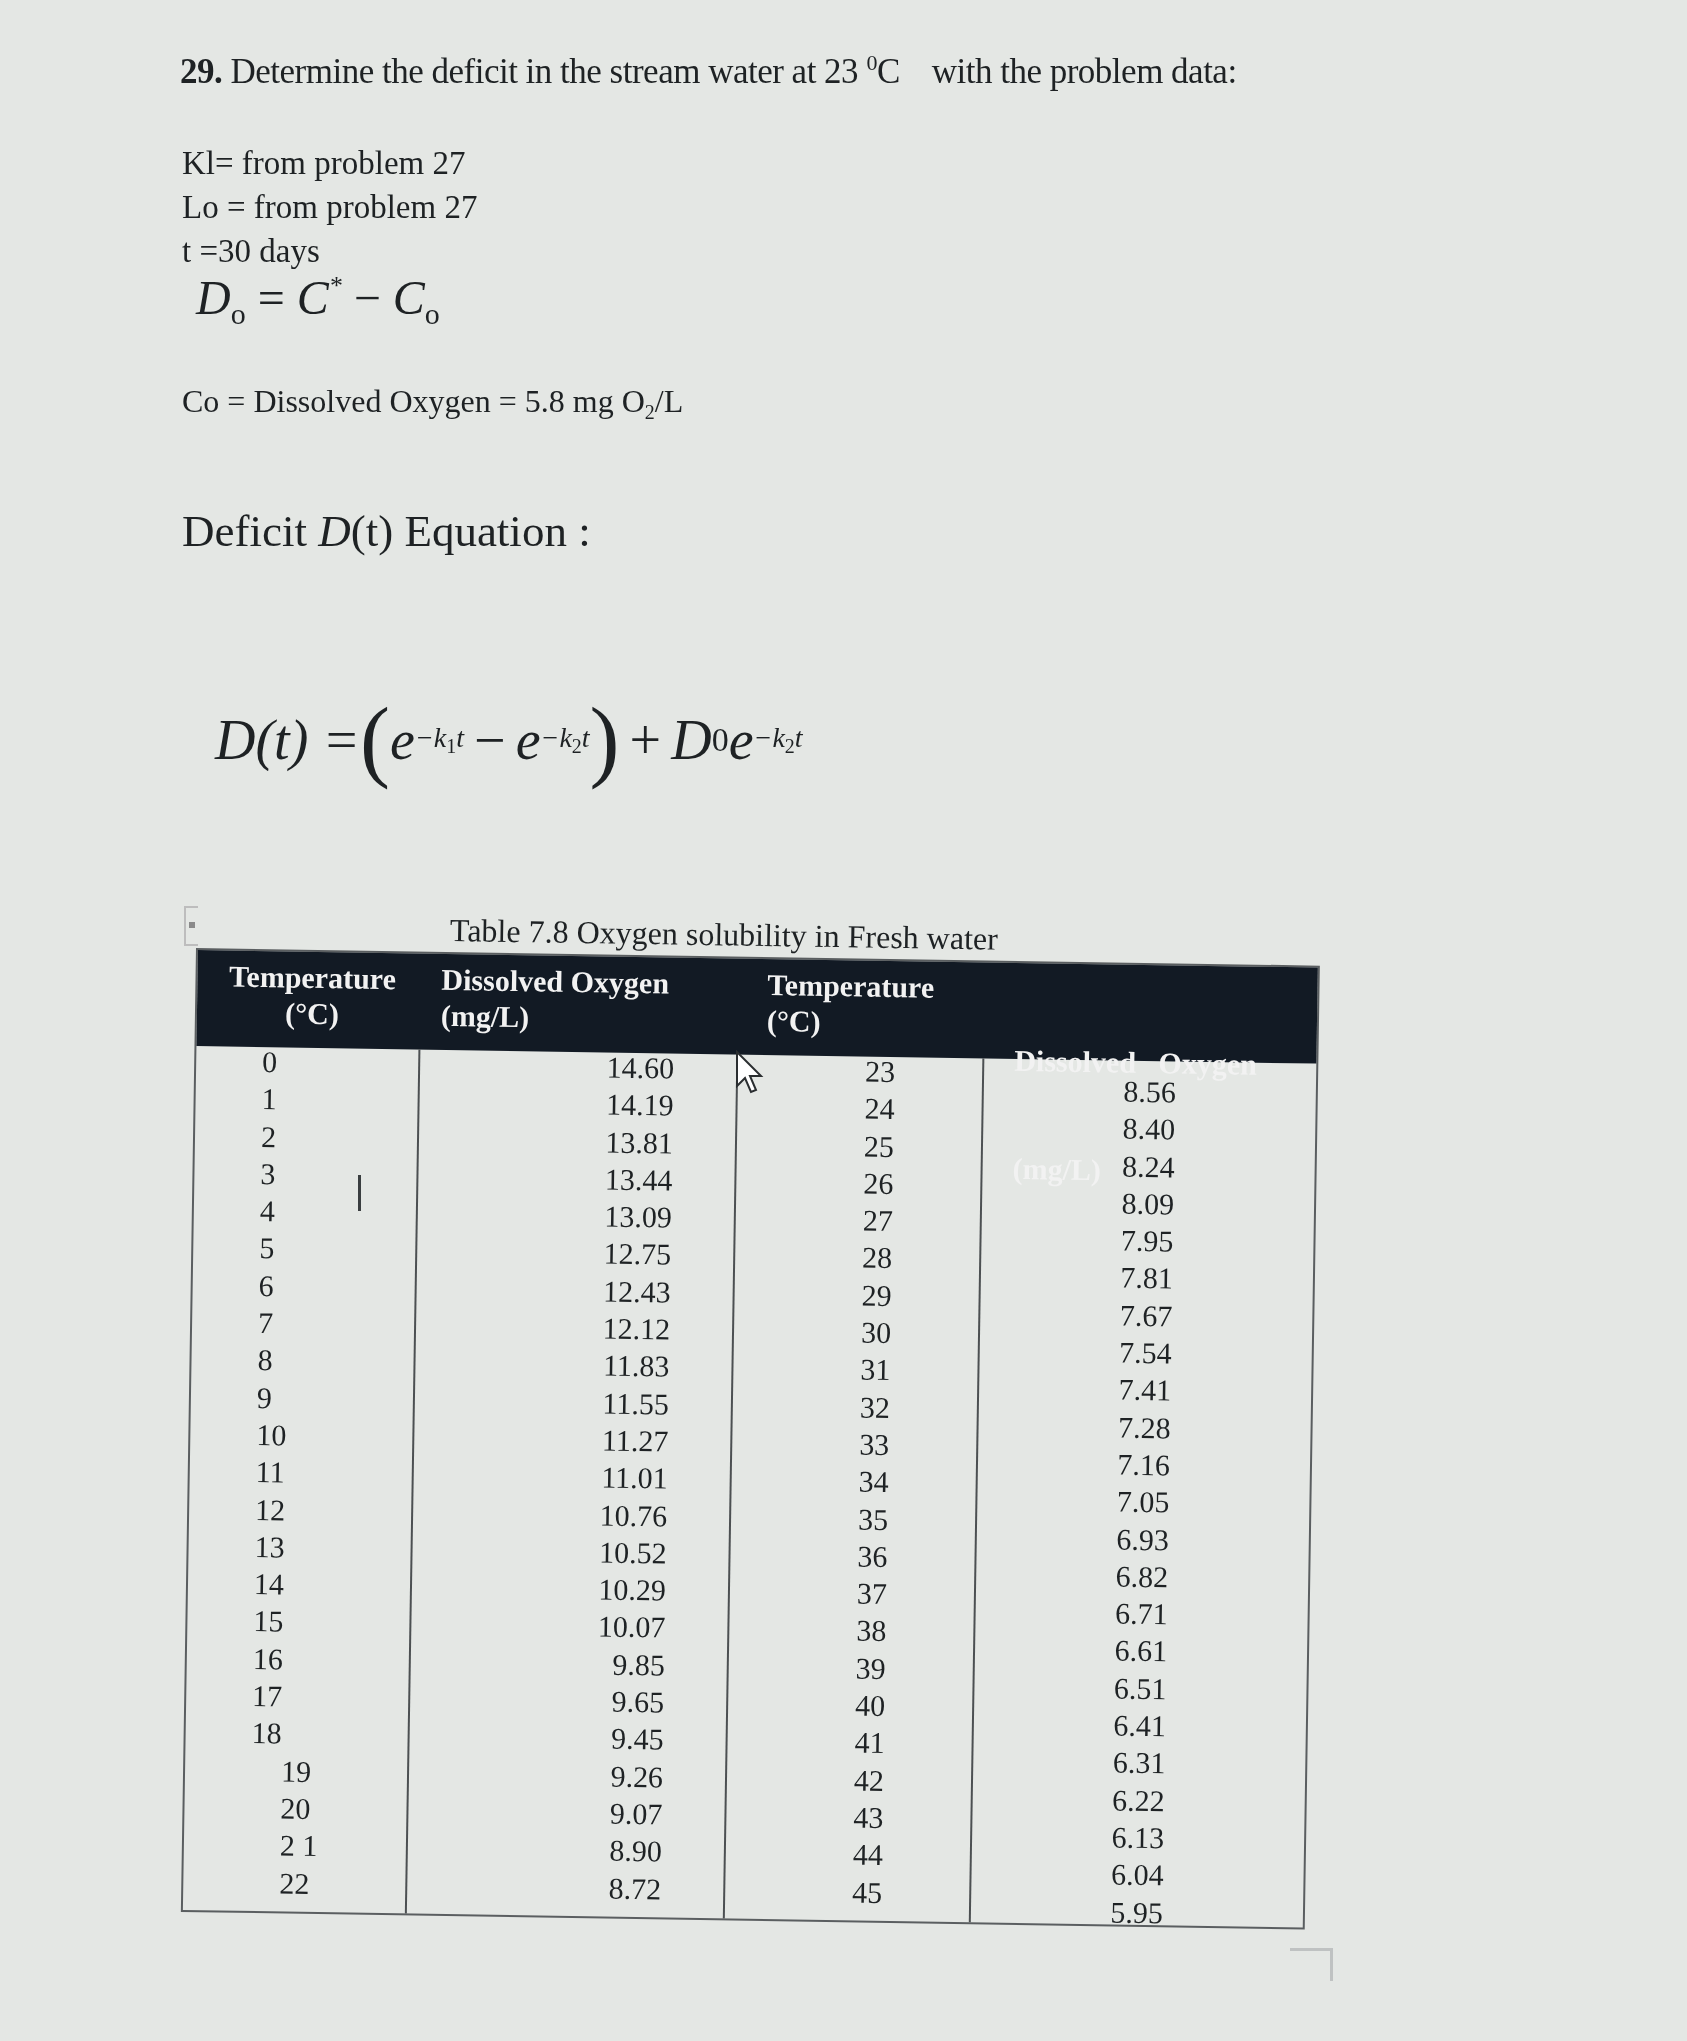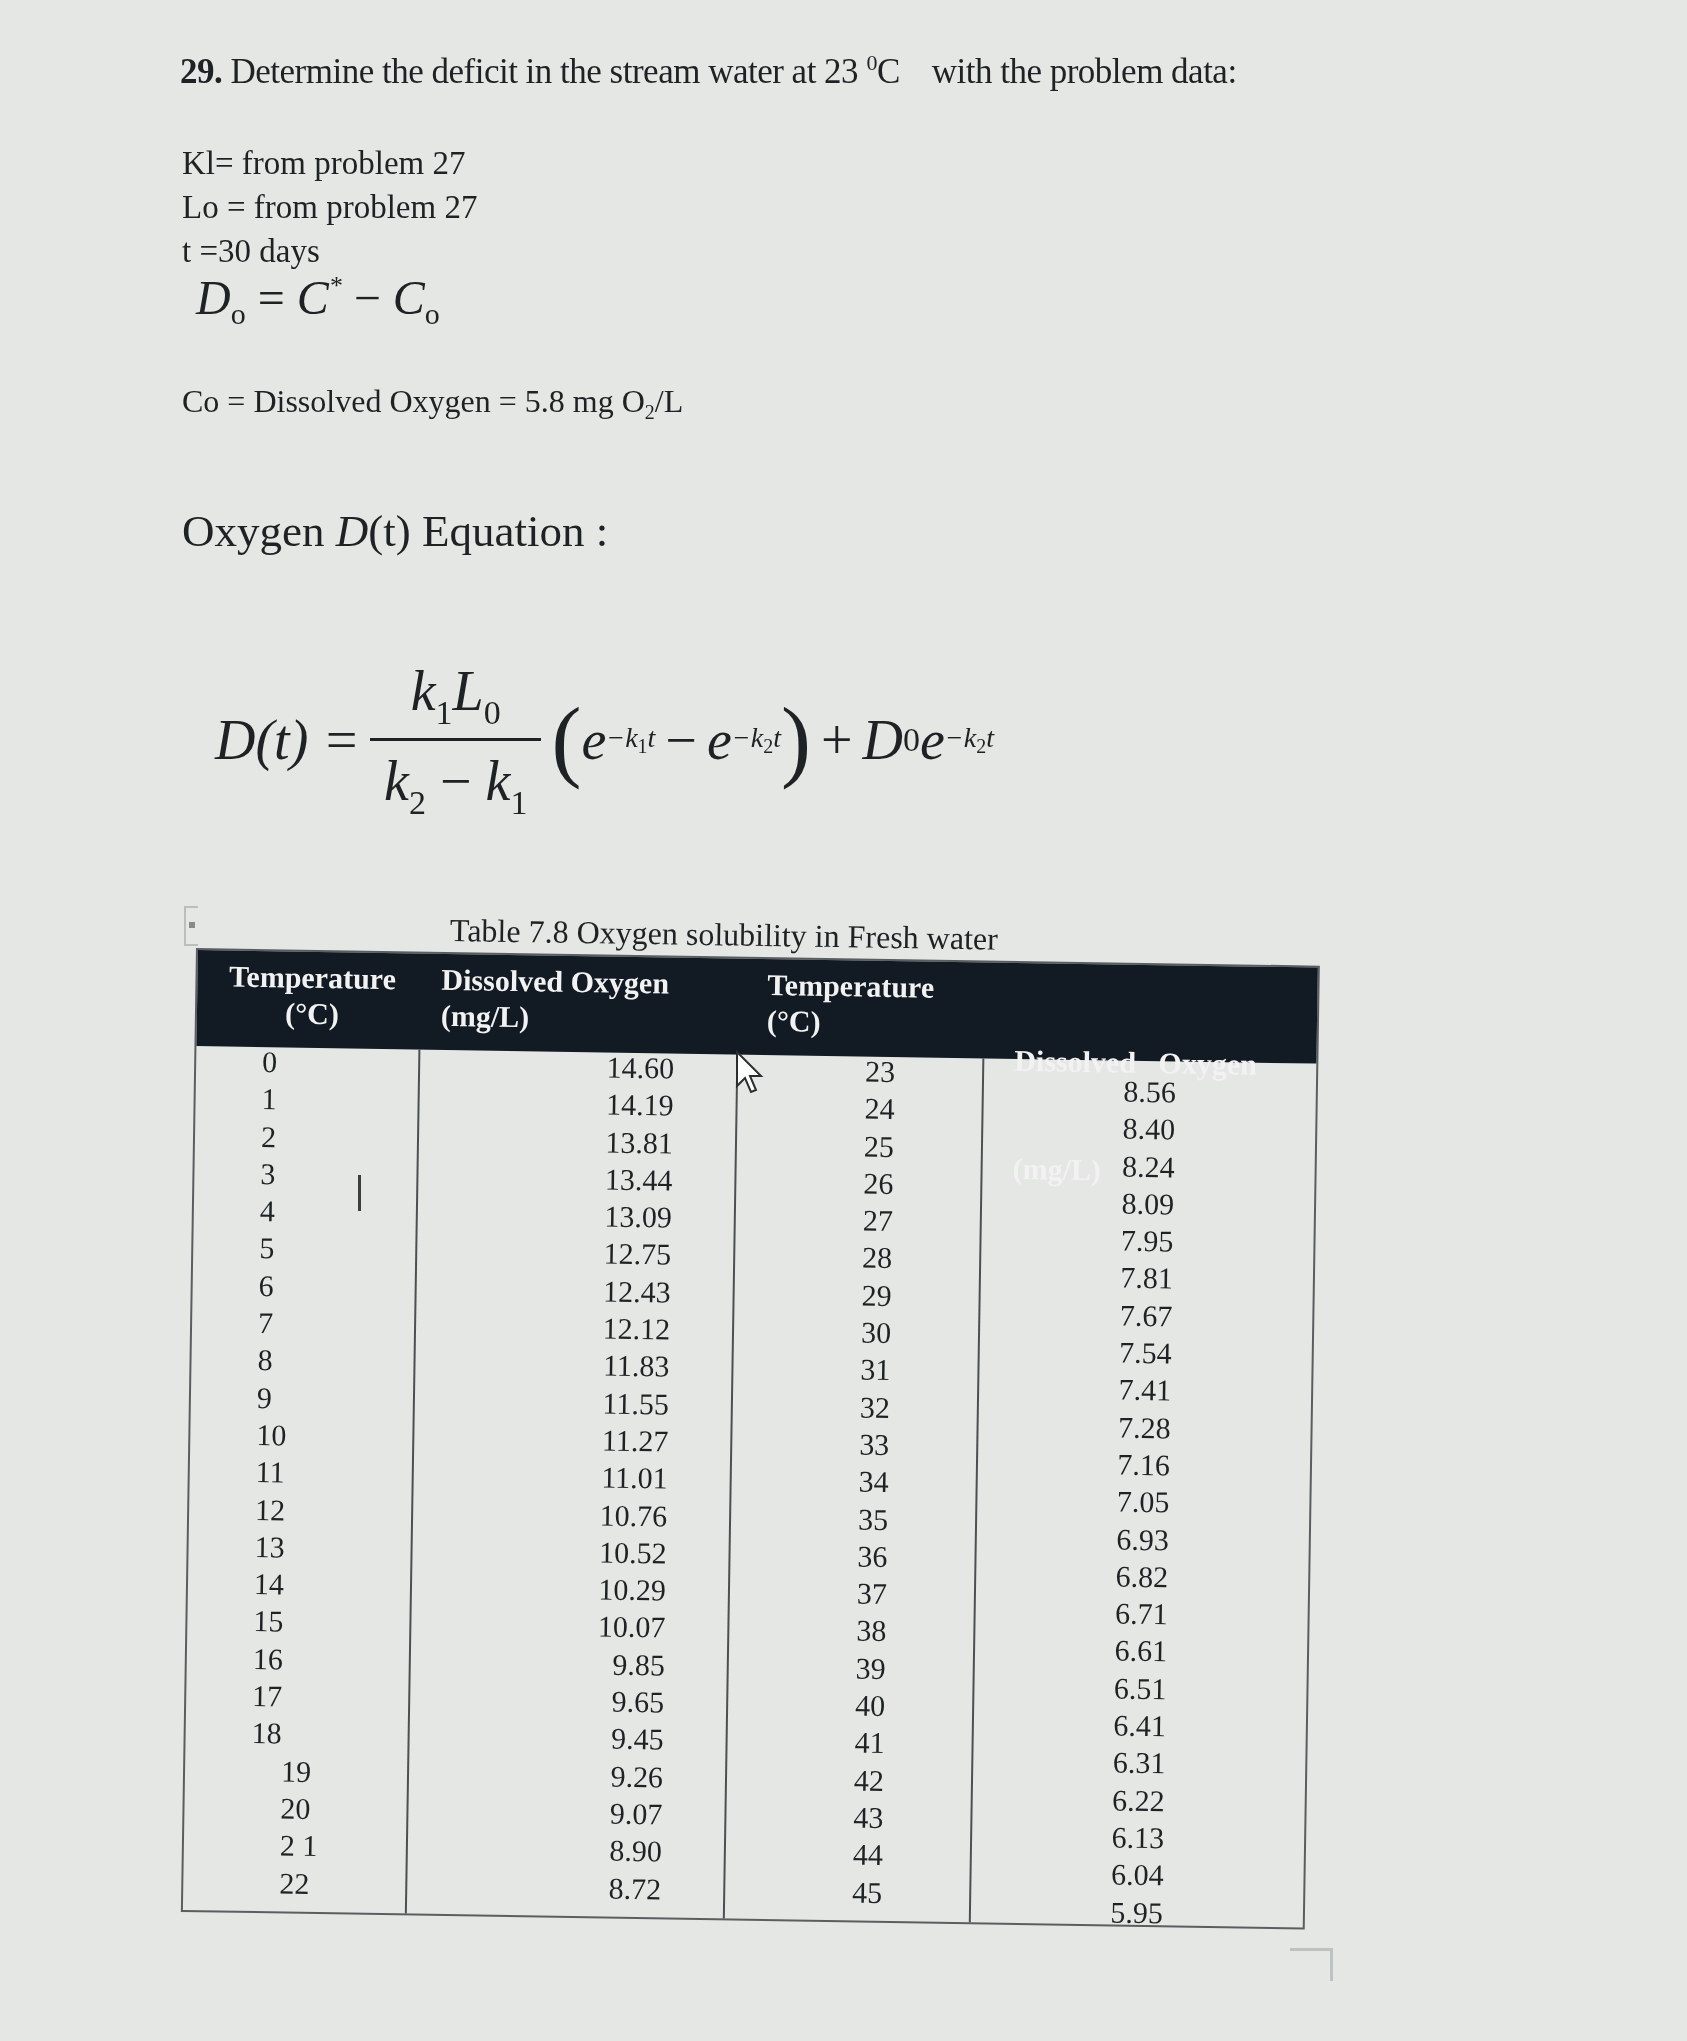--- a/index.html
+++ b/index.html
@@ -80,30 +80,25 @@
   <span>D</span><sub>o</sub><span style="font-style:normal"> = </span><span>C</span><sup>*</sup><span style="font-style:normal"> − </span><span>C</span><sub>o</sub>
 </div>
 
 <div class="abs defs">
   <div>
     <span>Co = Dissolved Oxygen = 5.8 mg O</span><sub>2</sub><span>/L</span>
   </div>
 </div>
 
 <div class="abs deficit-head">
-  <span>Oxygen </span><i>D</i><span>(t) Equation :</span>
+  <span>Deficit </span><i>D</i><span>(t) Equation :</span>
 </div>
 
 <div class="abs eq2">
   <span>D(t) =</span>
-  <span class="frac">
-    <span class="num"><span>k</span><sub>1</sub><span>L</span><sub>0</sub></span>
-    <span class="bar"></span>
-    <span class="den"><span>k</span><sub>2</sub><span style="font-style:normal"> − </span><span>k</span><sub>1</sub></span>
-  </span>
   <span class="paren">(</span>
   <span>e</span>
     <sup><span>−k</span><sub>1</sub><span>t</span></sup>
   <span class="op">−</span>
   <span>e</span>
     <sup><span>−k</span><sub>2</sub><span>t</span></sup>
   <span class="paren">)</span>
   <span class="op">+</span>
   <span>D</span>
     <sub>0</sub>

